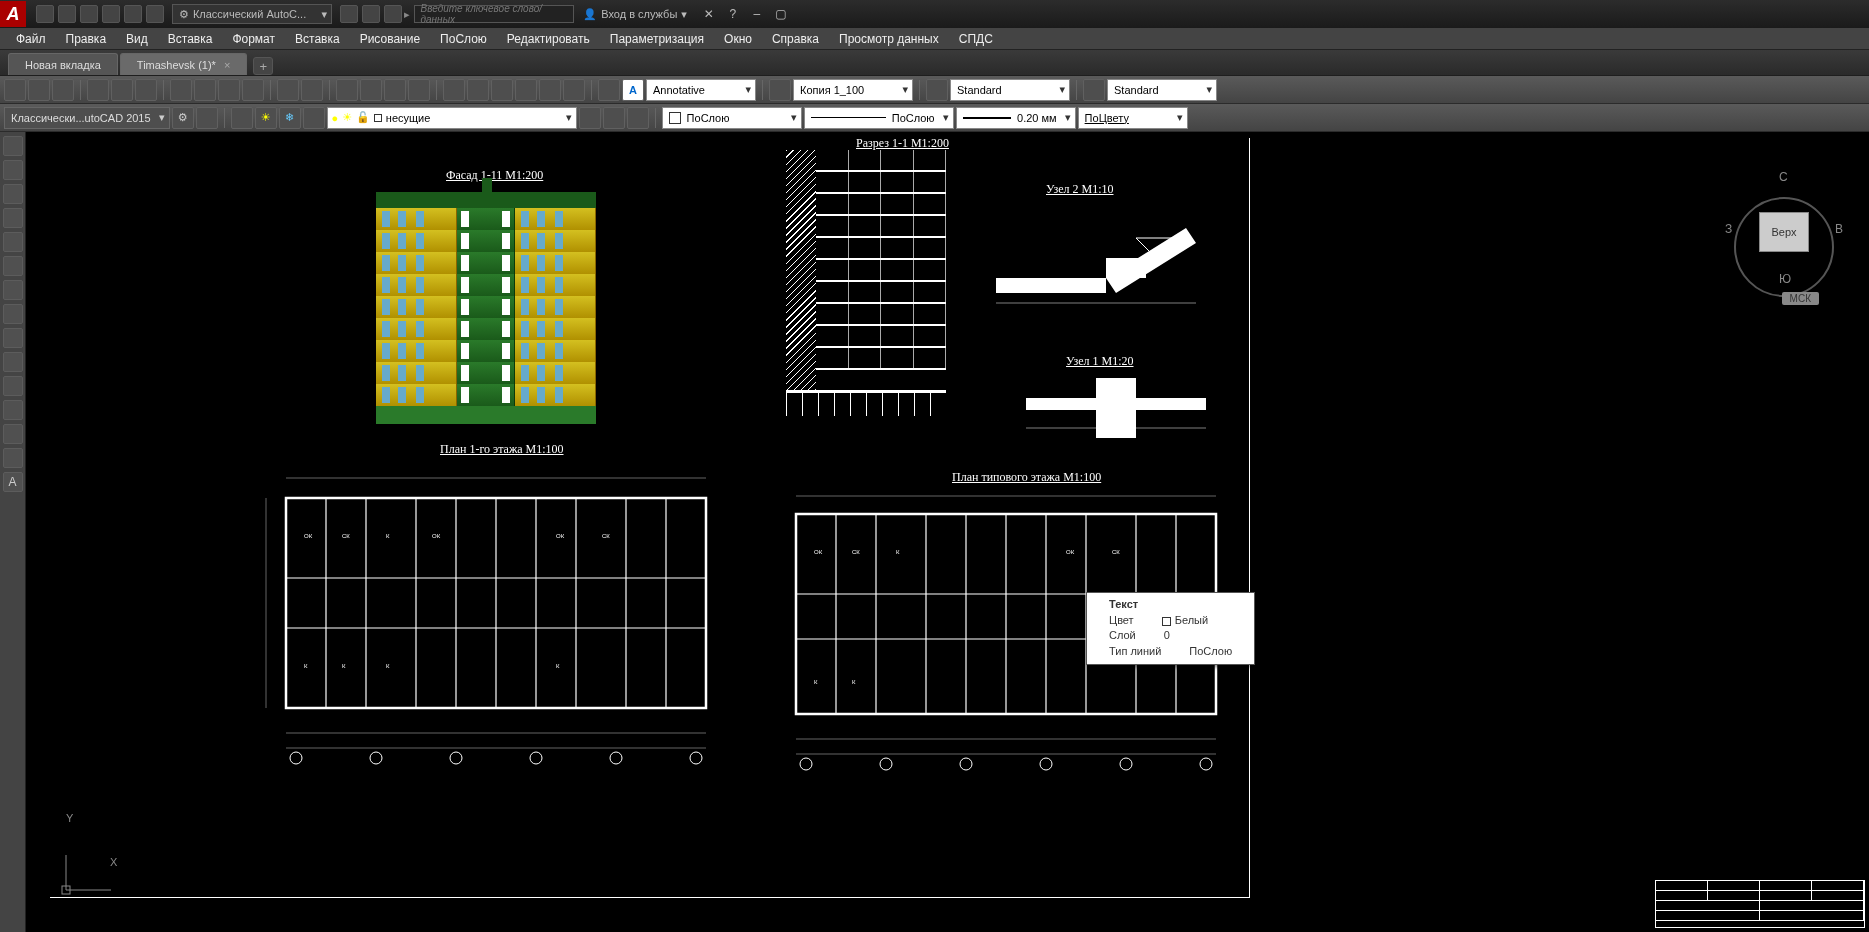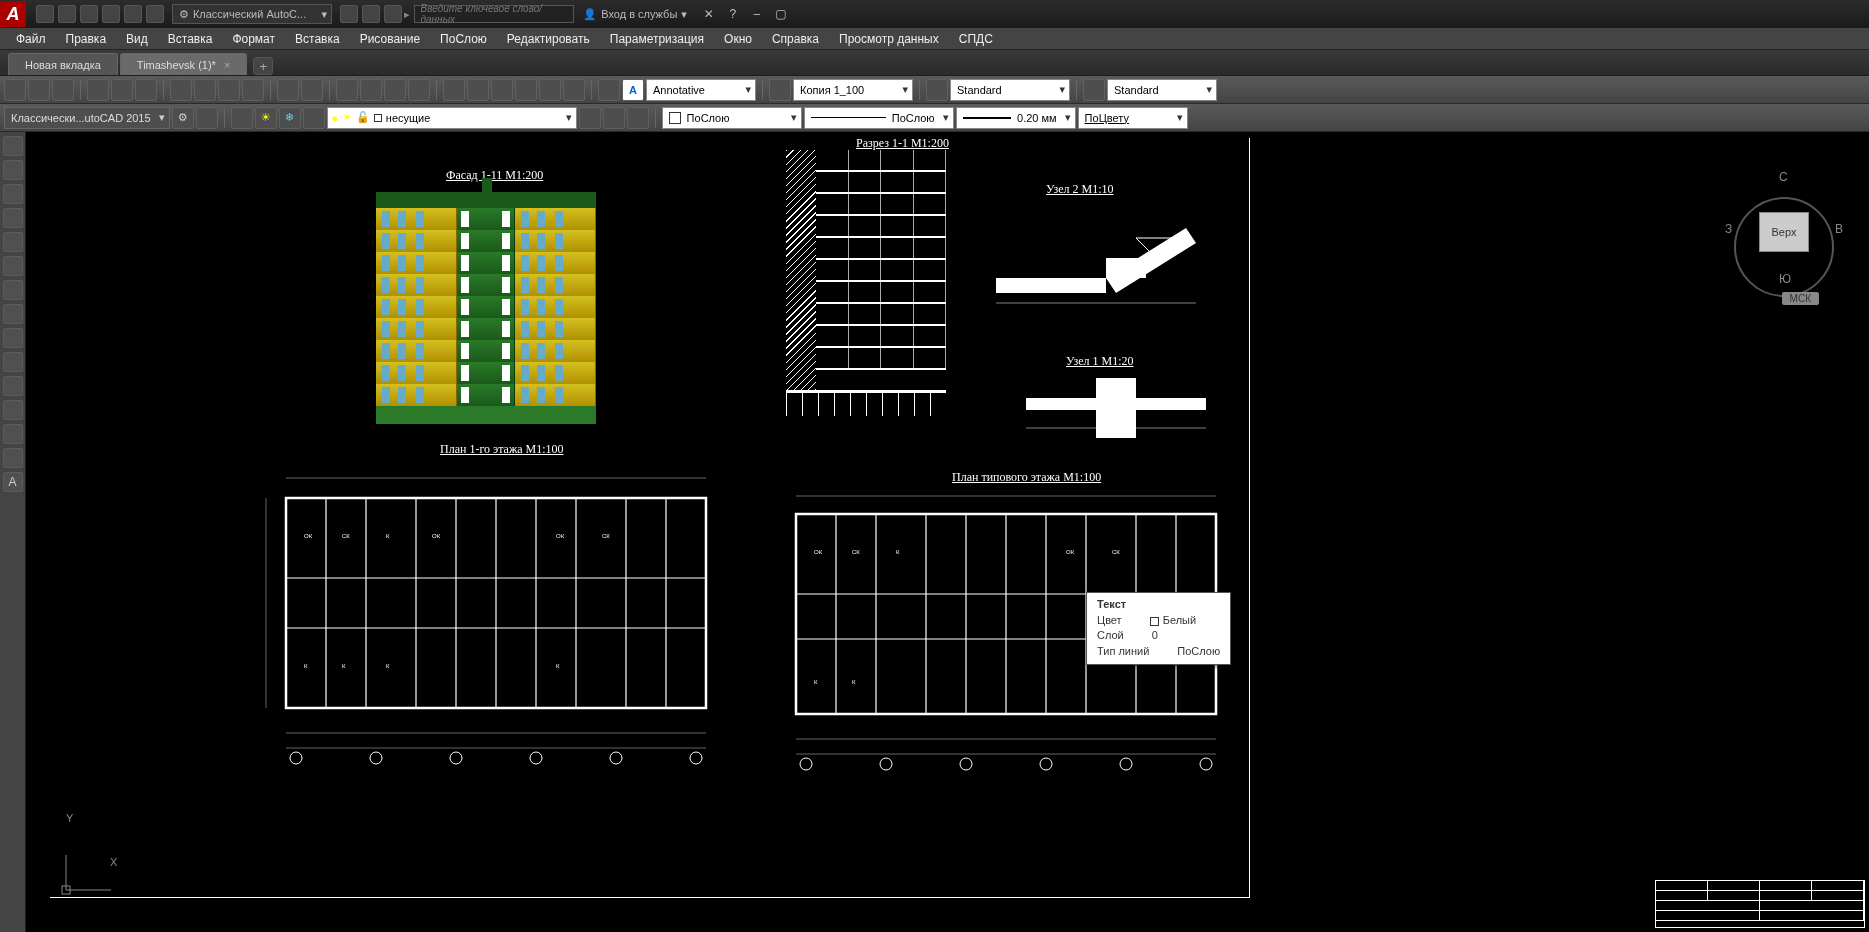--- a/index.html
+++ b/index.html
@@ -40,21 +40,21 @@
 .layerdrop .dot{width:8px;height:8px;border:1px solid #333;}
 
 
 .workspace { display:flex; height:calc(932px - 28px - 22px - 26px - 28px - 28px); }
 .lefttools { width:26px; background:#444; display:flex; flex-direction:column; align-items:center; padding:4px 0; gap:4px; border-right:1px solid #222;}
 .ltool { width:20px; height:20px; background:#505050; border:1px solid #5c5c5c; border-radius:2px; cursor:pointer;}
 .canvas-wrap { flex:1; position:relative; background:#000; overflow:hidden;}
 
 
 .dlabel { position:absolute; color:#fff; font-size:12px; font-family:"Times New Roman",serif; text-decoration:underline;}
-.tltip { position:absolute; background:#fff; border:1px solid #555; padding:5px 10px; font-size:11px; color:#333; box-shadow:2px 2px 4px rgba(0,0,0,.5);}
+.tltip { position:absolute; background:#fff; border:1px solid #555; padding:5px 22px; font-size:11px; color:#333; box-shadow:2px 2px 4px rgba(0,0,0,.5);}
 .tltip .hdr{font-weight:bold; margin-bottom:3px;}
 .tltip .row{display:flex; gap:28px; line-height:1.4;}
 .tltip .sw{display:inline-block;width:9px;height:9px;border:1px solid #333;margin-right:4px;vertical-align:middle;}
 
 
 .vcube-wrap { position:absolute; right:30px; top:20px; width:110px; height:140px; }
 .vcircle { width:100px; height:100px; border:2px solid #555; border-radius:50%; position:absolute; left:5px; top:45px;}
 .vcube { position:absolute; left:30px; top:60px; width:50px; height:40px; background:#ccc; border:1px solid #888; display:flex; align-items:center; justify-content:center; font-size:11px; color:#333; cursor:pointer;}
 .vdir { position:absolute; color:#888; font-size:12px; }
 .wcs-tag{position:absolute;right:50px;top:160px;background:#888;color:#333;font-size:10px;padding:1px 8px;border-radius:2px;}

